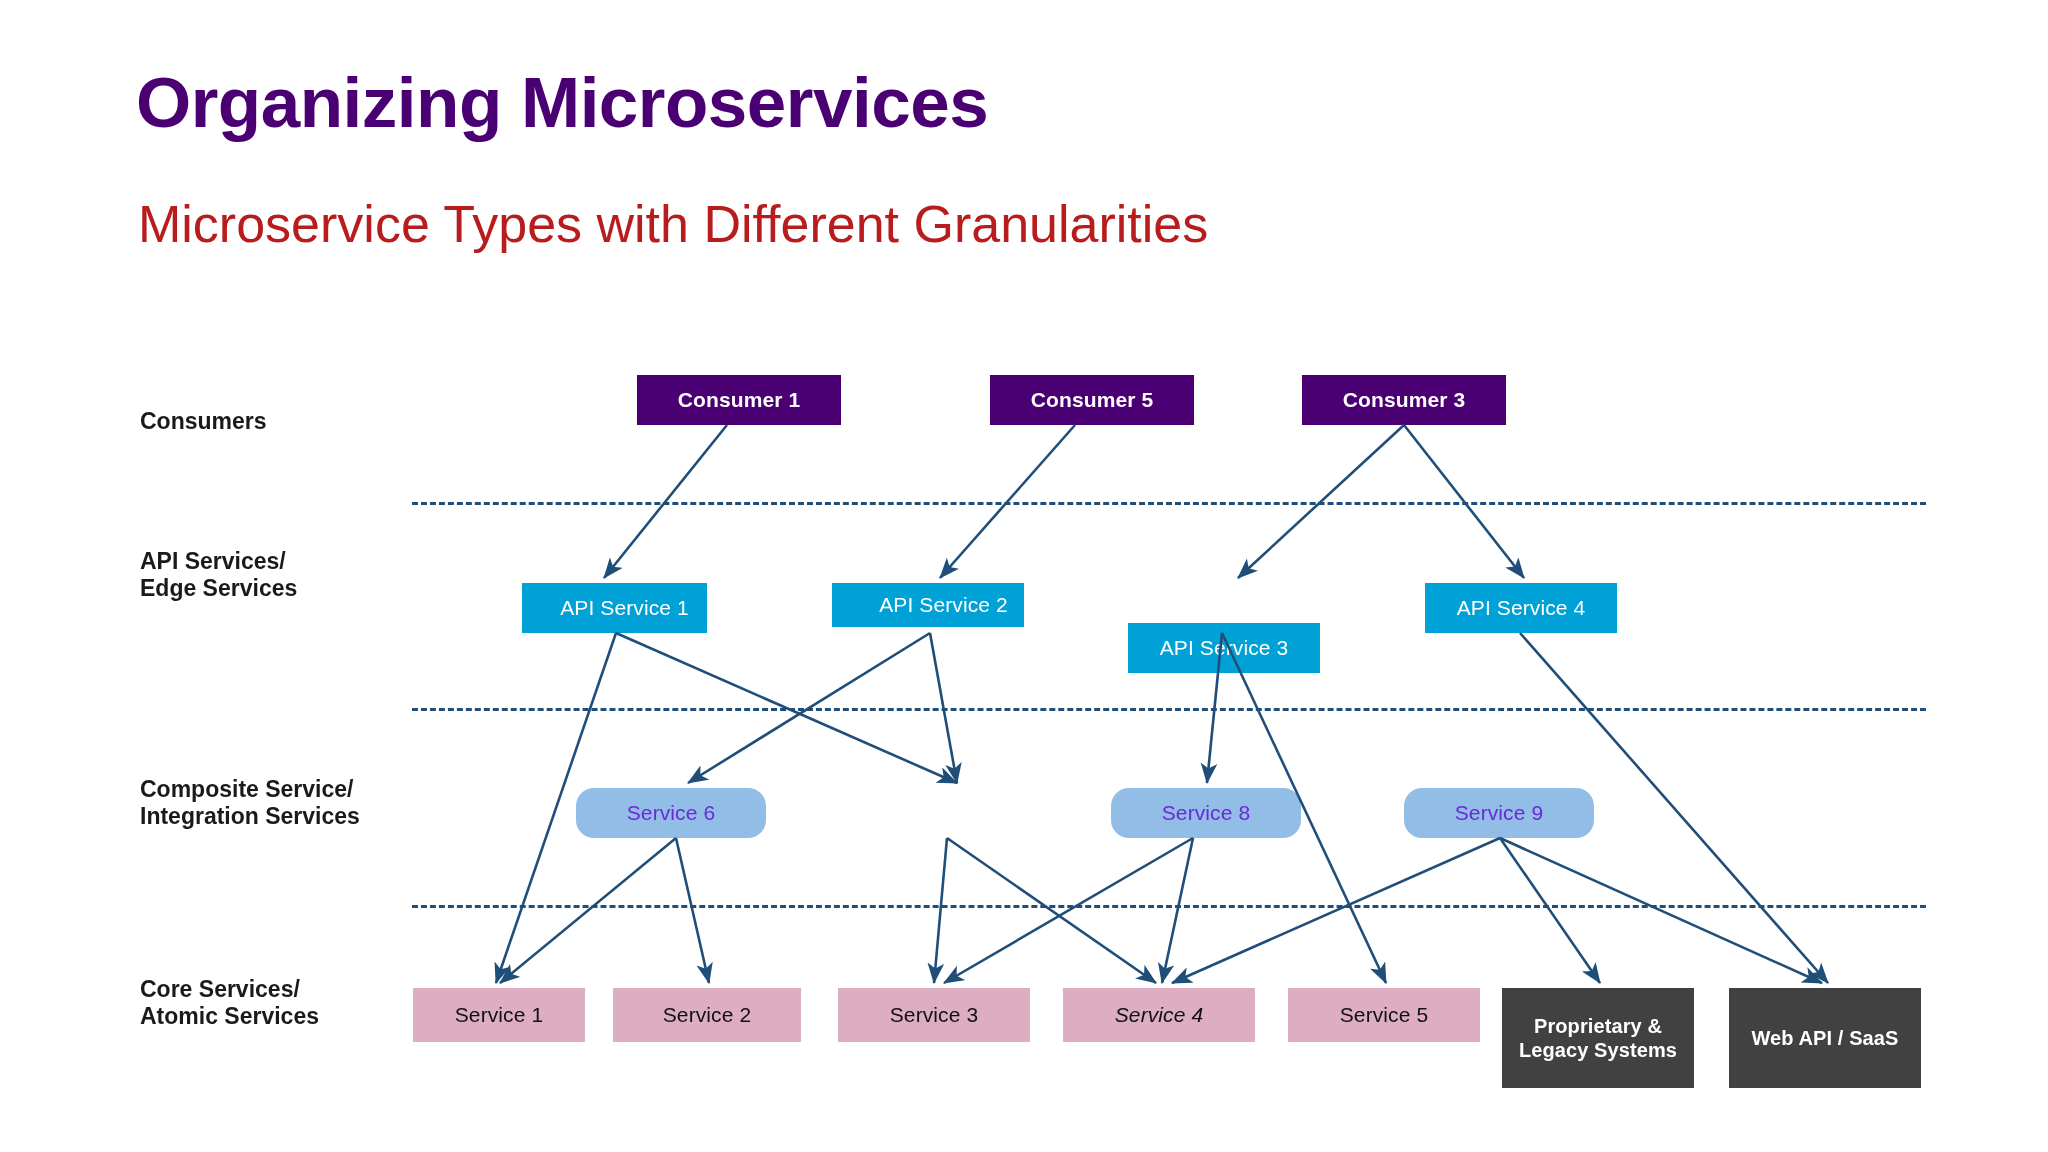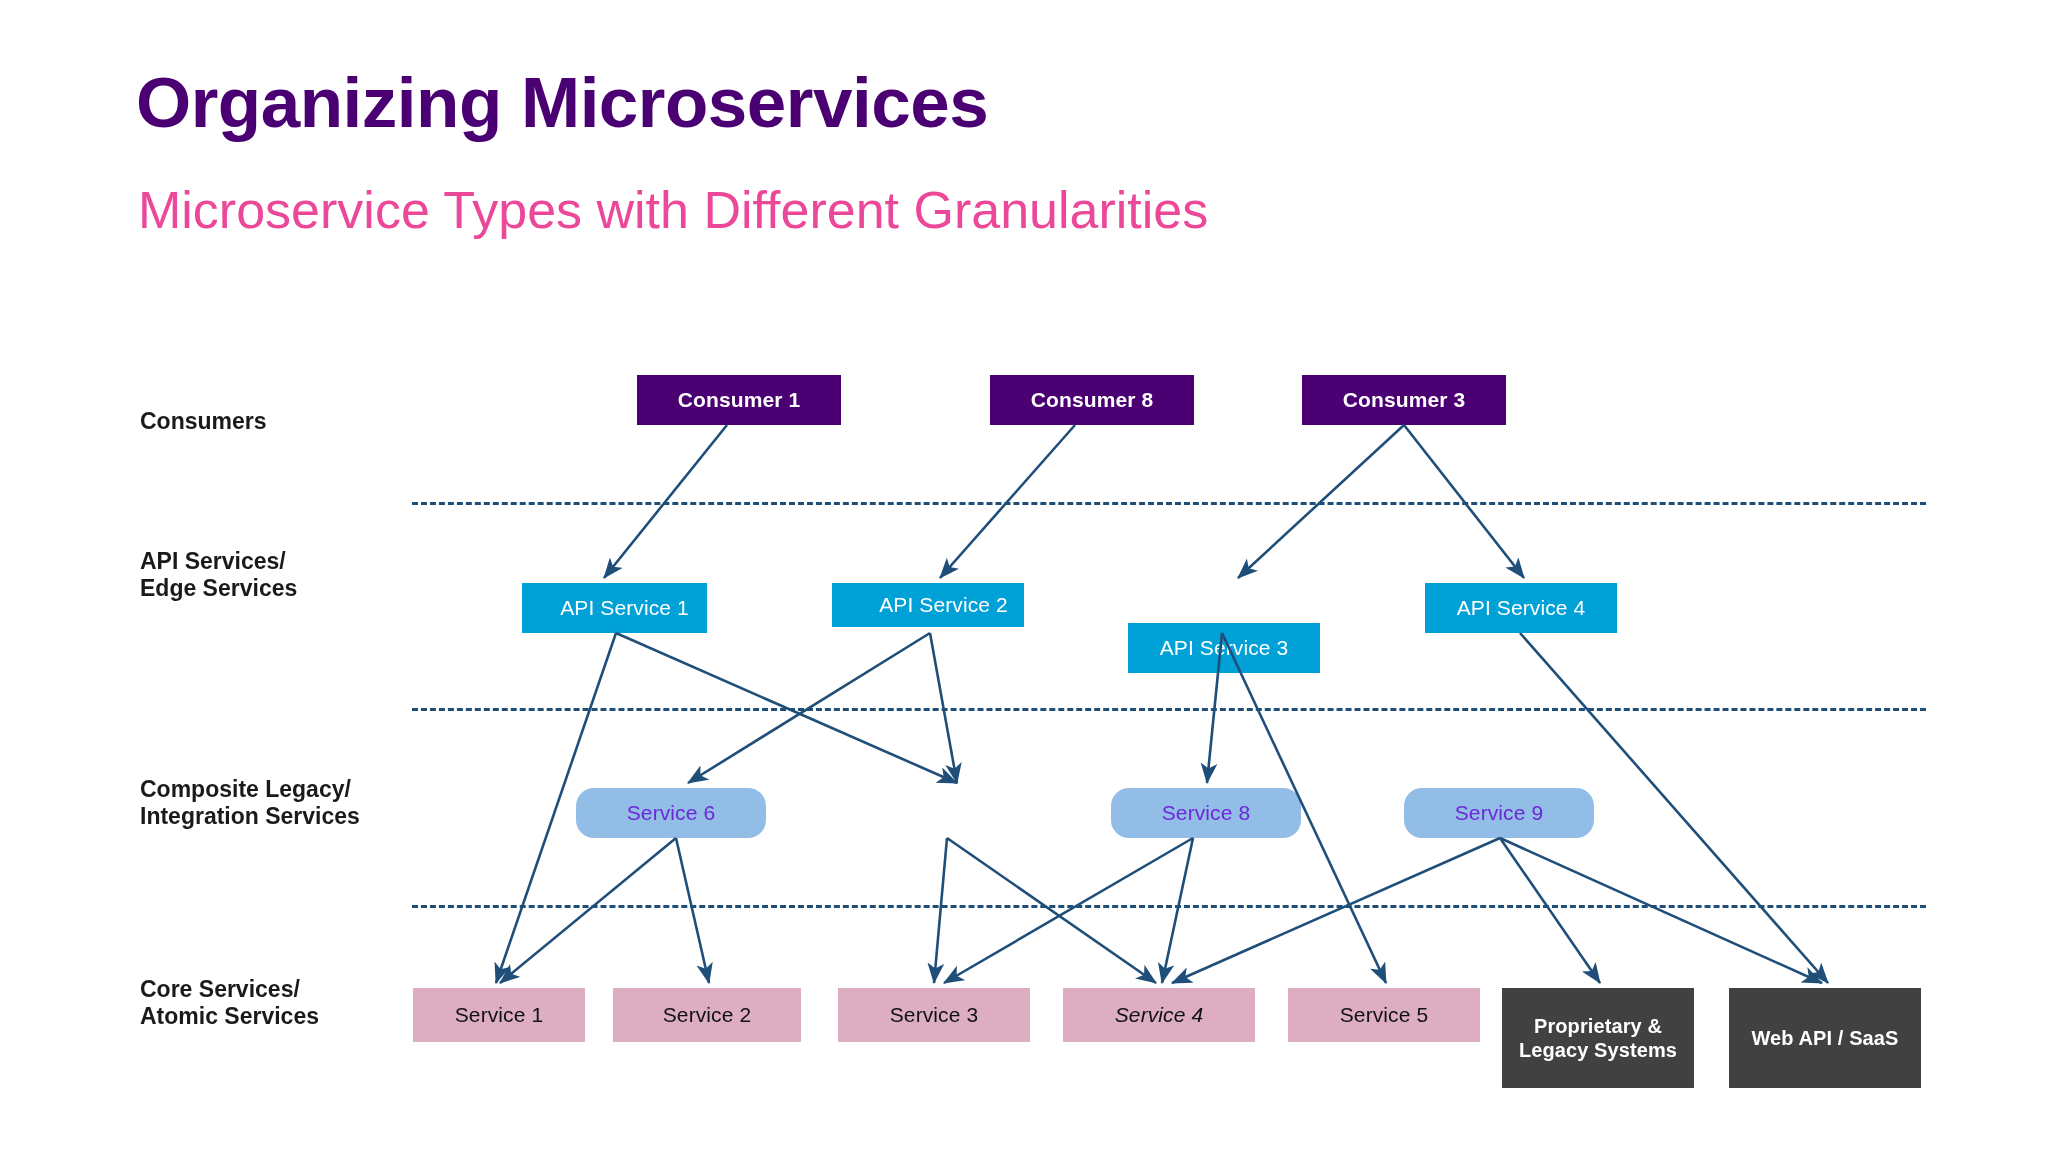--- a/index.html
+++ b/index.html
@@ -29,24 +29,24 @@
     top: 62px;
     font-size: 71px;
     font-weight: bold;
     color: #4A0072;
     letter-spacing: -0.5px;
     white-space: nowrap;
   }
   #subtitle {
     position: absolute;
     left: 138px;
-    top: 180px;
+    top: 194px;
     font-size: 52px;
     font-weight: normal;
-    color: #ec4899;
+    color: #b91c1c;
     white-space: nowrap;
   }
 
   
   .row-label {
     position: absolute;
     font-size: 23px;
     font-weight: bold;
     color: #1a1a1a;
     line-height: 1.18;
@@ -113,31 +113,31 @@
 <body>
 
 <div id="slide">
 
   <div id="title">Organizing Microservices</div>
   <div id="subtitle">Microservice Types with Different Granularities</div>
 
   <div class="row-label" style="left:140px; top:408px;">Consumers</div>
   <div class="row-label" style="left:140px; top:548px;">API Services/
 Edge Services</div>
-  <div class="row-label" style="left:140px; top:776px;">Composite Legacy/
+  <div class="row-label" style="left:140px; top:776px;">Composite Service/
 Integration Services</div>
   <div class="row-label" style="left:140px; top:976px;">Core Services/
 Atomic Services</div>
 
   <div class="divider" style="left:412px; top:502px; width:1514px;"></div>
   <div class="divider" style="left:412px; top:708px; width:1514px;"></div>
   <div class="divider" style="left:412px; top:905px; width:1514px;"></div>
 
   <div class="node consumer" style="left:637px; top:375px; width:204px; height:50px;">Consumer 1</div>
-  <div class="node consumer" style="left:990px; top:375px; width:204px; height:50px;">Consumer 8</div>
+  <div class="node consumer" style="left:990px; top:375px; width:204px; height:50px;">Consumer 5</div>
   <div class="node consumer" style="left:1302px; top:375px; width:204px; height:50px;">Consumer 3</div>
 
   <div class="node api" style="left:522px; top:583px; width:185px; height:50px;padding-left:20px;">API Service 1</div>
   <div class="node api" style="left:832px; top:583px; width:192px; height:44px;padding-left:31px;">API Service 2</div>
   <div class="node api" style="left:1128px; top:583px; width:192px; height:50px;margin-top:40px;">API Service 3</div>
   <div class="node api" style="left:1425px; top:583px; width:192px; height:50px;">API Service 4</div>
 
   <div class="node composite" style="left:576px; top:788px; width:190px; height:50px;">Service 6</div>
   <div class="node composite" style="left:1111px; top:788px; width:190px; height:50px;text-align:center;">Service 8</div>
   <div class="node composite" style="left:1404px; top:788px; width:190px; height:50px;">Service 9</div>

